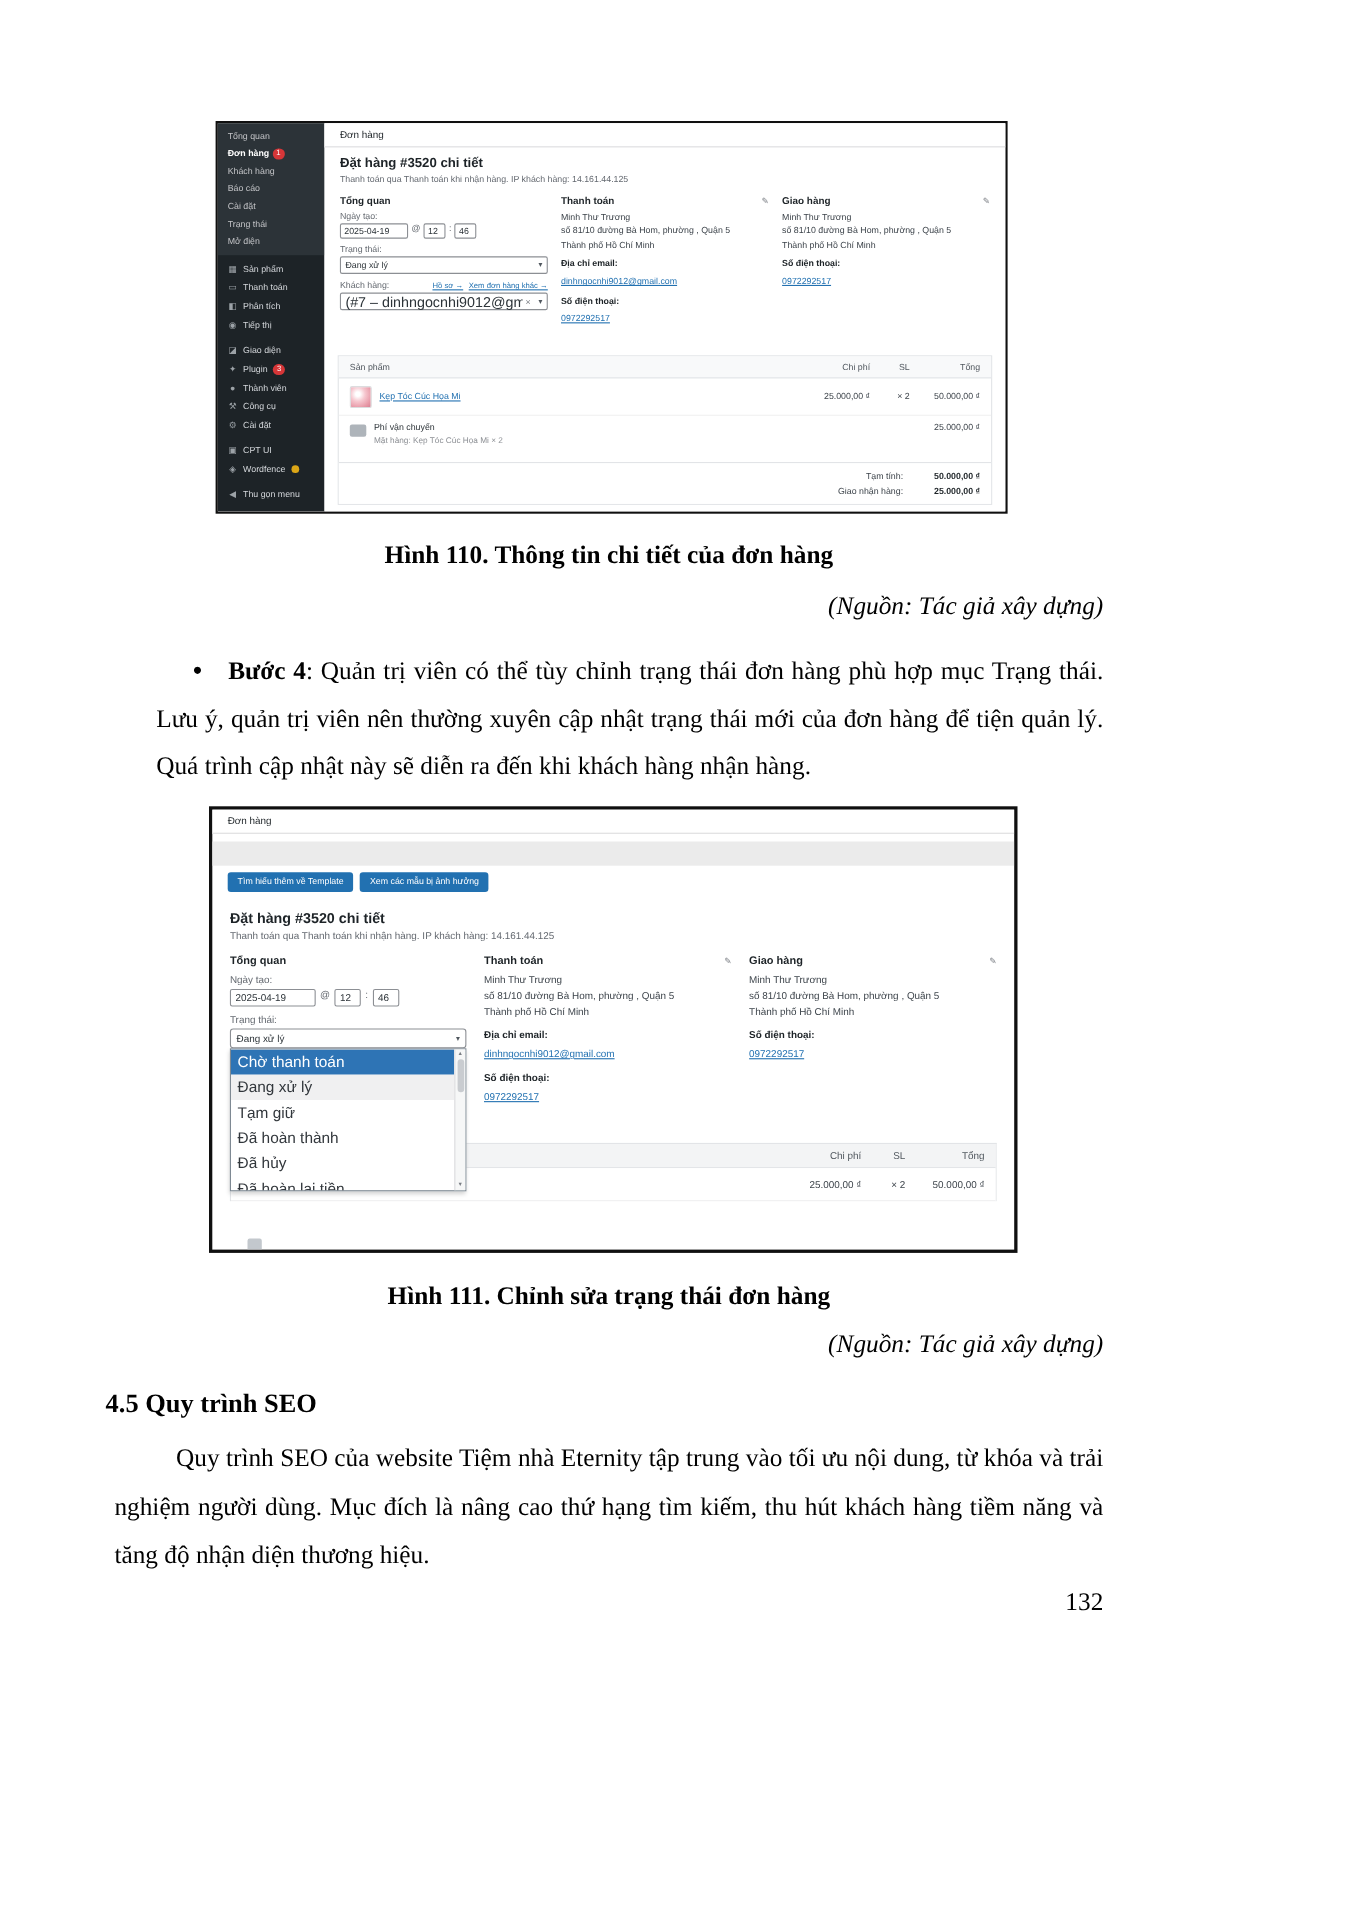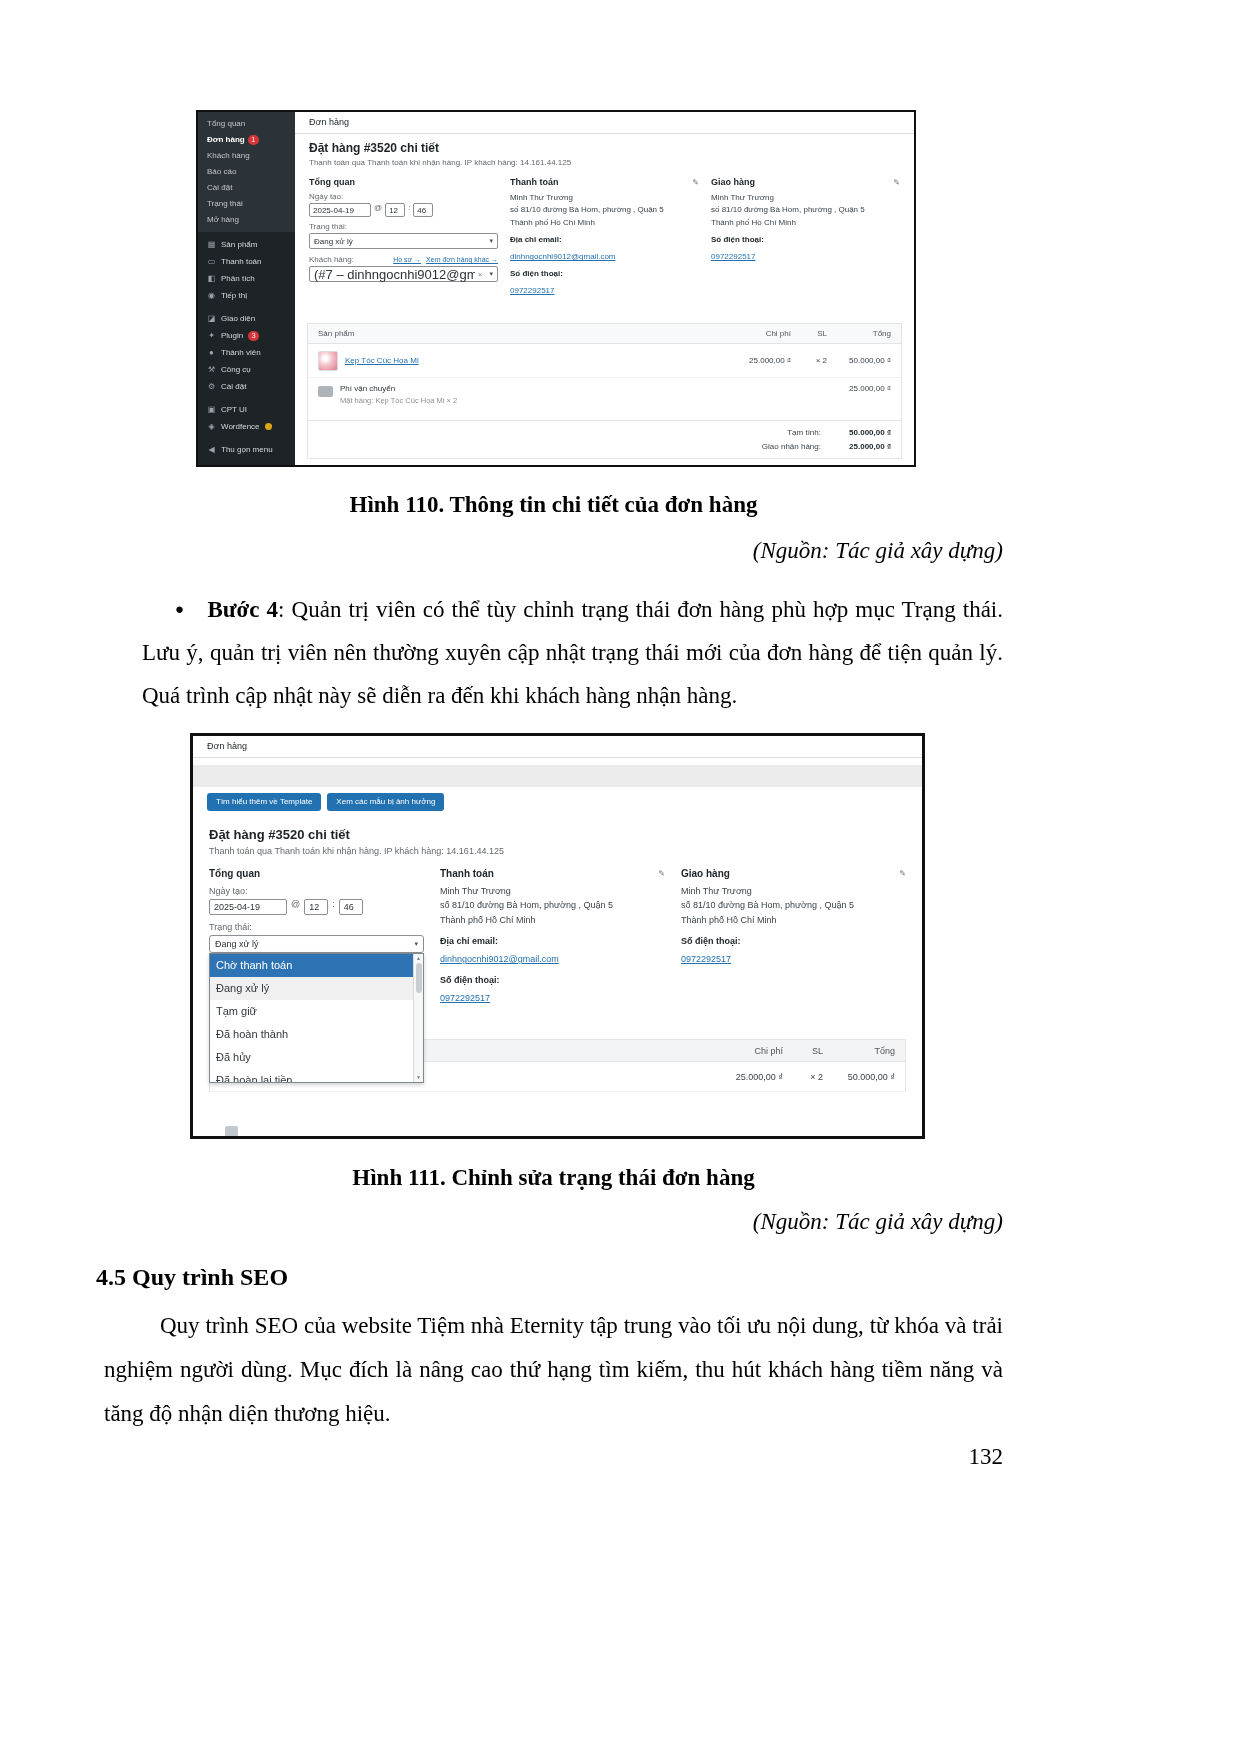--- a/index.html
+++ b/index.html
@@ -92,21 +92,21 @@
   .colg{width:215px;flex:none;position:relative}
   .col2{flex:1;min-width:0}
   .col-title2{font-size:10px;font-weight:bold;color:#1d2327}
   .flabel2{font-size:9px;color:#646970;margin:7px 0 3px}
   .blabel2{font-size:9px;color:#1d2327;font-weight:bold;margin:9px 0 2px}
   .inp2{border:1px solid #8c8f94;border-radius:2px;height:16px;font-size:9px;padding:0 4px;display:inline-flex;align-items:center;background:#fff;color:#2c3338}
   .selwrap{position:relative}
   .sel2{border:1px solid #8c8f94;border-radius:3px;height:18px;font-size:9px;padding:0 5px;display:flex;align-items:center;justify-content:space-between;background:#fff;color:#2c3338;cursor:pointer}
   .dd{position:absolute;left:0;top:100%;width:100%;background:#fff;border:1px solid #7e8993;box-shadow:0 2px 4px rgba(0,0,0,.18);z-index:10}
   .ddclip{height:128px;overflow:hidden;margin-right:10px}
-  .opt{height:23px;line-height:23px;padding:0 6px;font-size:11px;color:#32373c;white-space:nowrap;overflow:hidden;cursor:pointer}
+  .opt{height:23px;line-height:23px;padding:0 6px;font-size:14px;color:#32373c;white-space:nowrap;overflow:hidden;cursor:pointer}
   .opt.hl{background:var(--highlight_blue,#2e74b5);color:#fff}
   .opt.cur{background:#f0f0f1}
   .ddscroll{position:absolute;top:0;right:0;bottom:0;width:10px;background:#f6f7f7;border-left:1px solid #dcdcde;display:flex;flex-direction:column;align-items:center;justify-content:space-between;padding:1px 0;cursor:pointer}
   .sarr{font-size:5px;color:#787c82;line-height:7px}
   .sthumb{width:6px;height:30px;background:#c9ccd0;border-radius:3px;position:absolute;top:9px;left:2px}
   .addr2{font-size:9px;line-height:1.6;color:#3c434a}
   .wplink2{color:var(--link_blue,#2271b1);text-decoration:underline;font-size:9px;cursor:pointer;display:inline-block}
   .t2{margin:34px 16px 0;border:1px solid #e2e4e7;border-bottom:none;position:relative;z-index:1}
   .t2-head{display:flex;align-items:center;height:22px;background:#f3f4f5;padding:0 10px;font-size:9px;color:#50575e;border-bottom:1px solid #e2e4e7}
   .t2-row{display:flex;align-items:center;height:30px;padding:0 10px;font-size:9px;border-bottom:1px solid #f0f0f1;background:#fff;color:#3c434a}
@@ -135,21 +135,21 @@
       <div class="sub-item">
           <span>Báo cáo</span>
         </div>
       <div class="sub-item">
           <span>Cài đặt</span>
         </div>
       <div class="sub-item">
           <span>Trạng thái</span>
         </div>
       <div class="sub-item">
-          <span>Mở hàng</span>
+          <span>Mở điện</span>
         </div>
     </div>
     <div class="menu">
       <div class="menu-item">
           <span class="mi">▦</span>
           <span>Sản phẩm</span>
         </div>
       <div class="menu-item">
           <span class="mi">▭</span>
           <span>Thanh toán</span>

